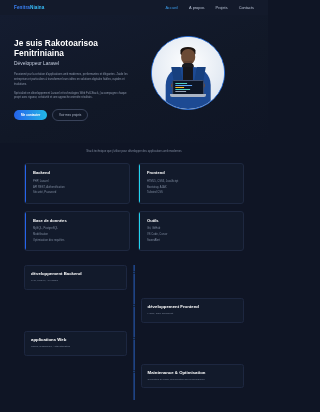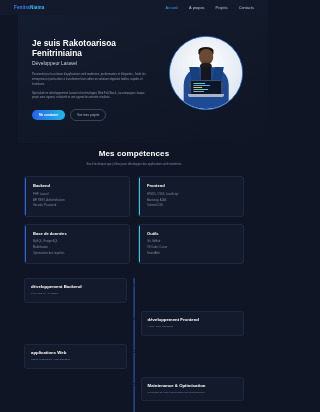--- a/index.html
+++ b/index.html
@@ -28,21 +28,20 @@
   .navlink { font-size:3.9px; color:#b9c2d4; }
   .navlink.active { color:#3b9ae8; }
 
   
   .hero {
     background:linear-gradient(160deg,#141c30 0%,#111827 55%,#0f1525 100%);
     padding:19px 14px 22px 14px;
     display:flex;
     align-items:flex-start;
     position:relative;
-    margin-left:18px;
   }
   .hero-left { flex:1 1 auto; max-width:128px; padding-top:5px; }
   .hero-title {
     font-size:8.3px; font-weight:bold; color:#ffffff;
     line-height:1.15; letter-spacing:.05px;
   }
   .hero-sub {
     font-size:4.9px; color:#c6cfe0; margin-top:3.4px; font-weight:normal;
   }
   .hero-p {
@@ -188,21 +187,20 @@
           <div class="pr-code" style="top:48%; width:30%; background:#fbbf24;"></div>
           <div class="pr-code" style="top:63%; width:50%; background:#4fd1c5;"></div>
           <div class="pr-code" style="top:78%; width:36%; background:#94a3b8;"></div>
         </div>
         <div class="pr-base"></div>
       </div>
     </div>
   </div>
 
   <div class="section" style="margin-top:6px;">
-    <div class="sec-title">Mes compétences</div>
     <div class="sec-sub">Stack technique que j'utilise pour développer des applications web modernes</div>
 
     <div class="skills-wrap">
       <div class="skills-row">
         <div class="card">
           <div class="accent" style="background:#2563eb;"></div>
           <div class="card-title">Backend</div>
           <div class="card-li">PHP, Laravel</div>
           <div class="card-li">API REST, Authentification</div>
           <div class="card-li">Sécurité, Password</div>

